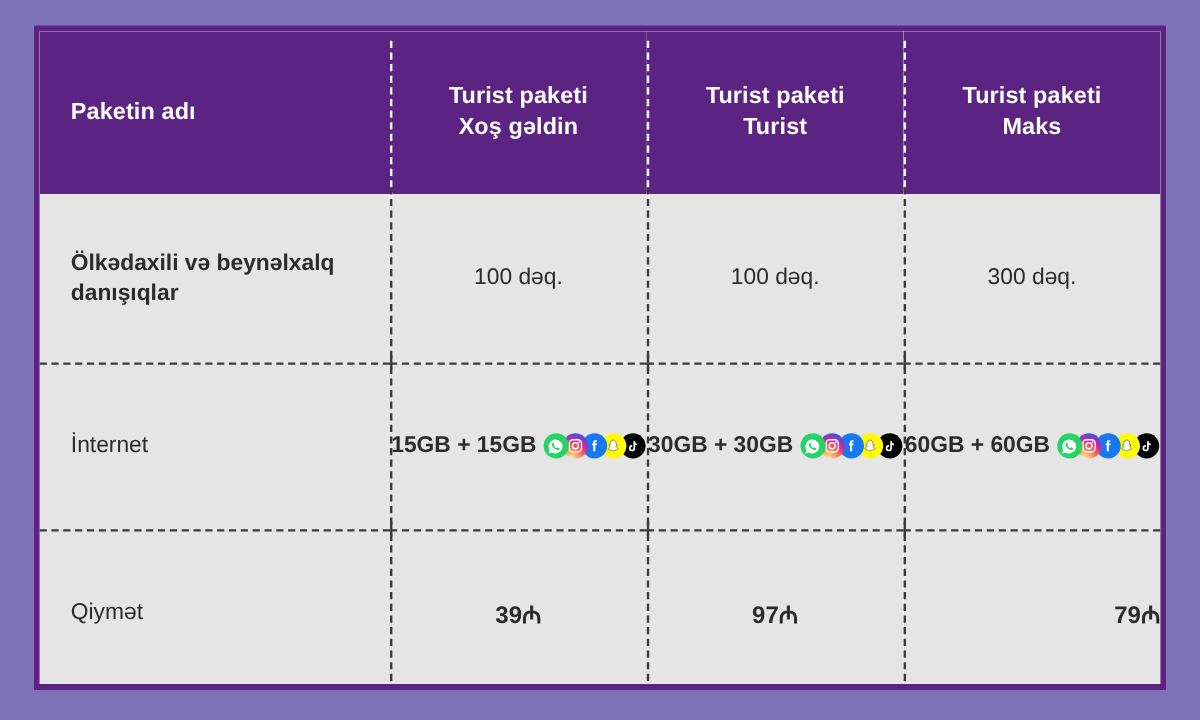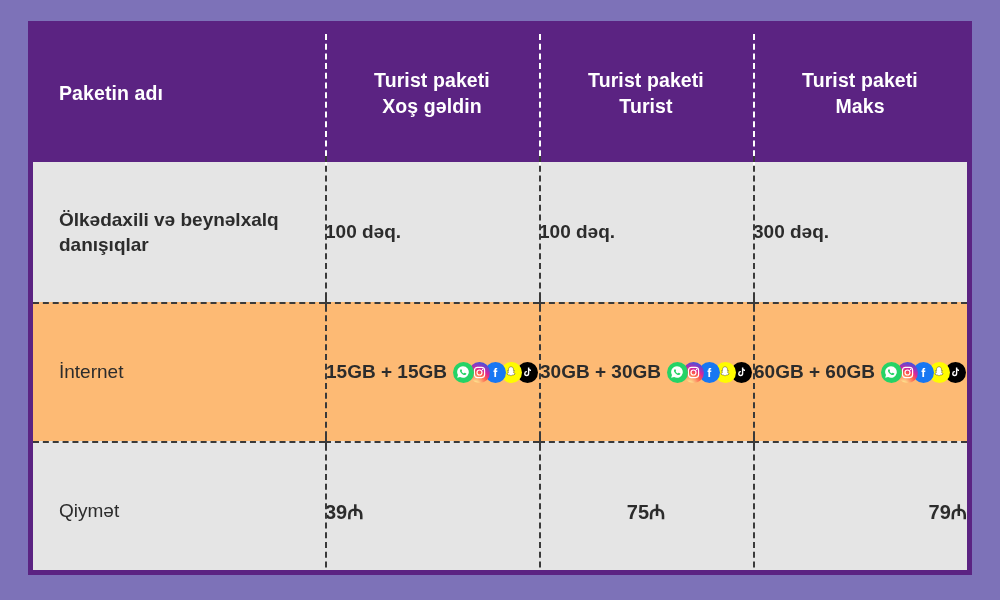--- a/index.html
+++ b/index.html
@@ -85,46 +85,46 @@
   
   .tbody-row td {
     padding: 0;
     margin: 0;
     vertical-align: middle;
     position: relative;
     font-size: 19px;
     color: #2c2c2c;
   }
   .row-plain { background: #e5e5e5; height: 140px; }
-  .row-shaded { background: #fdba74; height: 139px; }
+  .row-shaded { background: #e5e5e5; height: 139px; }
 
   .cell-label {
     text-align: left;
     padding-left: 26px !important;
     font-weight: bold;
     line-height: 1.32;
   }
   .cell-label.regular { font-weight: normal; }
   .cell-value {
-    text-align: left;
-    font-weight: bold;
+    text-align: center;
+    font-weight: normal;
   }
 
   .hsep {
     position: absolute;
     left: 0;
     right: 0;
     top: 0;
     border-top: 2px dashed #3a3a3a;
   }
 
   
   .net-inner {
     display: flex;
-    align-items: flex-end;
+    align-items: center;
     justify-content: center;
     gap: 6px;
     white-space: nowrap;
   }
   .net-text {
     font-weight: bold;
     font-size: 19px;
     color: #2c2c2c;
   }
   .icons {
@@ -310,25 +310,25 @@
           </td>
         </tr>
 
         <tr class="tbody-row row-plain">
           <td class="cell-label regular">
             <span class="hsep"></span>
             <span>Qiymət</span>
           </td>
           <td class="vsep-dark">
             <span class="hsep"></span>
-            <div style="text-align:left" class="price-val">39₼</div>
-          </td>
-          <td class="vsep-dark">
-            <span class="hsep"></span>
-            <div style="text-align:center" class="price-val">75₼</div>
+            <div style="text-align:center" class="price-val">39₼</div>
+          </td>
+          <td class="vsep-dark">
+            <span class="hsep"></span>
+            <div style="text-align:center" class="price-val">97₼</div>
           </td>
           <td class="vsep-dark">
             <span class="hsep"></span>
             <div style="text-align:right" class="price-val">79₼</div>
           </td>
         </tr>
 
       </tbody>
     </table>
   </div>

